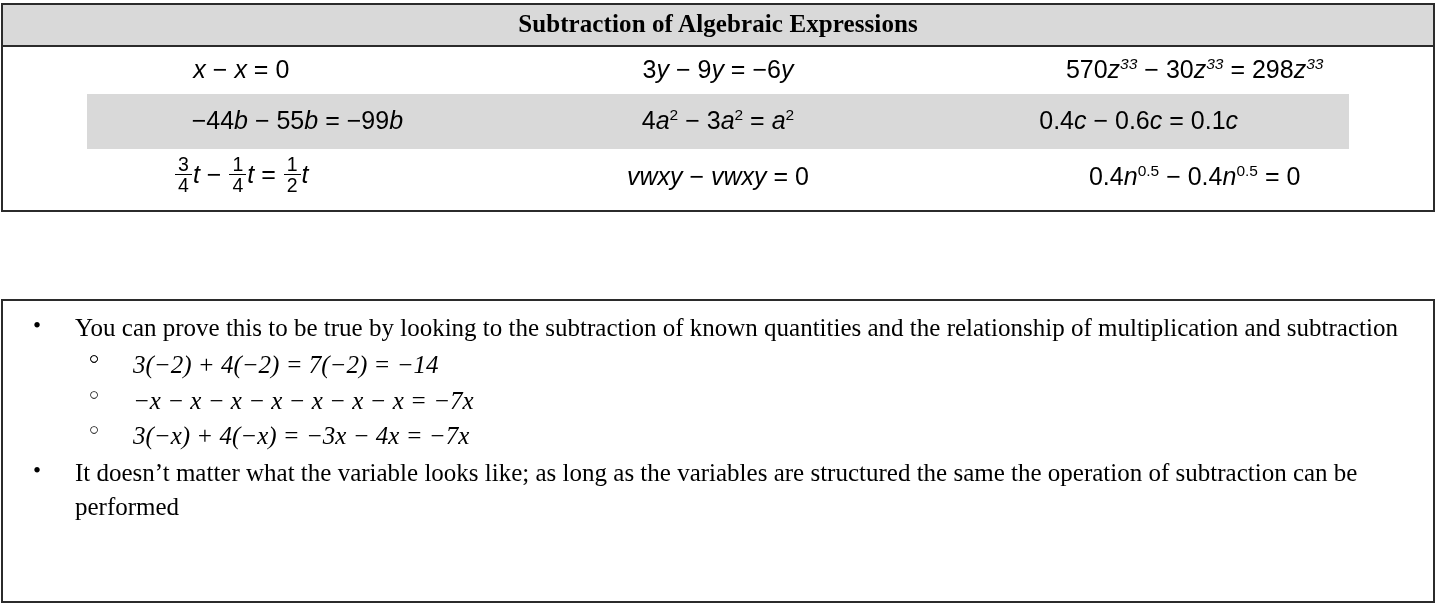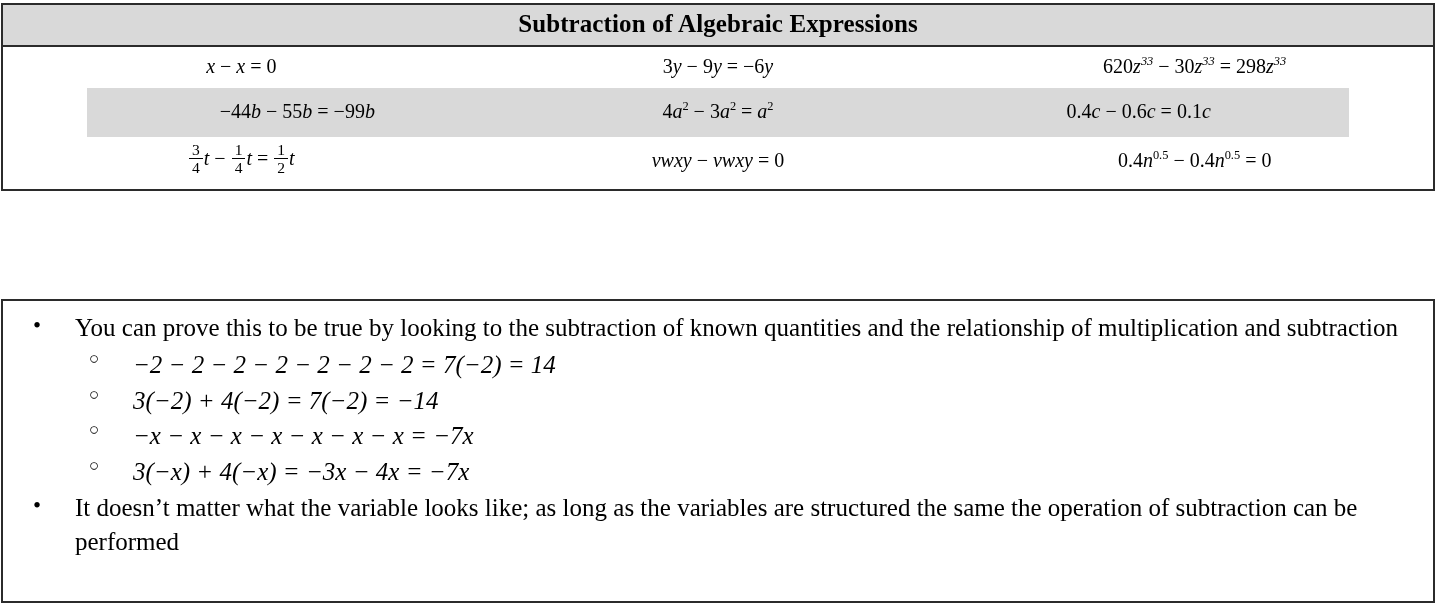--- a/index.html
+++ b/index.html
@@ -61,23 +61,23 @@
   .grid-row {
     display: table-row;
   }
   .grid-row.shaded {
     background: #d9d9d9;
   }
   .cell {
     display: table-cell;
     text-align: center;
     vertical-align: middle;
-    font-size: 20px;
+    font-size: 25px;
     padding: 8px 4px 10px 4px;
-    font-family: Liberation Serif, serif;
+    font-family: Liberation Sans, sans-serif;
     font-style: italic;
     white-space: nowrap;
   }
   .grid-row.shaded .cell {
     padding-top: 12px;
     padding-bottom: 14px;
   }
   .row-last .cell {
     padding-top: 6px;
     padding-bottom: 12px;
@@ -199,21 +199,21 @@
           <span class="mn">0</span>
         </div>
         <div class="cell">
           <span class="mn">3</span><span class="mi">y</span>
           <span class="mn">−</span>
           <span class="mn">9</span><span class="mi">y</span>
           <span class="mn">=</span>
           <span class="mn">−6</span><span class="mi">y</span>
         </div>
         <div class="cell">
-          <span class="mn">620</span><span class="mi">z</span><sup class="exp">33</sup>
+          <span class="mn">570</span><span class="mi">z</span><sup class="exp">33</sup>
           <span class="mn">−</span>
           <span class="mn">30</span><span class="mi">z</span><sup class="exp">33</sup>
           <span class="mn">=</span>
           <span class="mn">298</span><span class="mi">z</span><sup class="exp">33</sup>
         </div>
       </div>
     </div>
 
     <div class="shade-wrap">
       <div class="grid">
@@ -275,21 +275,20 @@
     <ul class="lvl1">
 
       <li>
         <span class="b1">•</span>
         <span class="txt">You can prove this to be true by looking to the subtraction of known quantities and the relationship of</span>
         <span class="txt">multiplication and subtraction</span>
 
         <ul class="lvl2">
           <li>
             <span class="b2">○</span>
-            <span>−2 − 2 − 2 − 2 − 2 − 2 − 2 = 7(−2) = 14</span>
           </li>
           <li>
             <span class="b2">○</span>
             <span>3(−2) + 4(−2) = 7(−2) = −14</span>
           </li>
           <li>
             <span class="b2">○</span>
             <span>−x − x − x − x − x − x − x = −7x</span>
           </li>
           <li>

